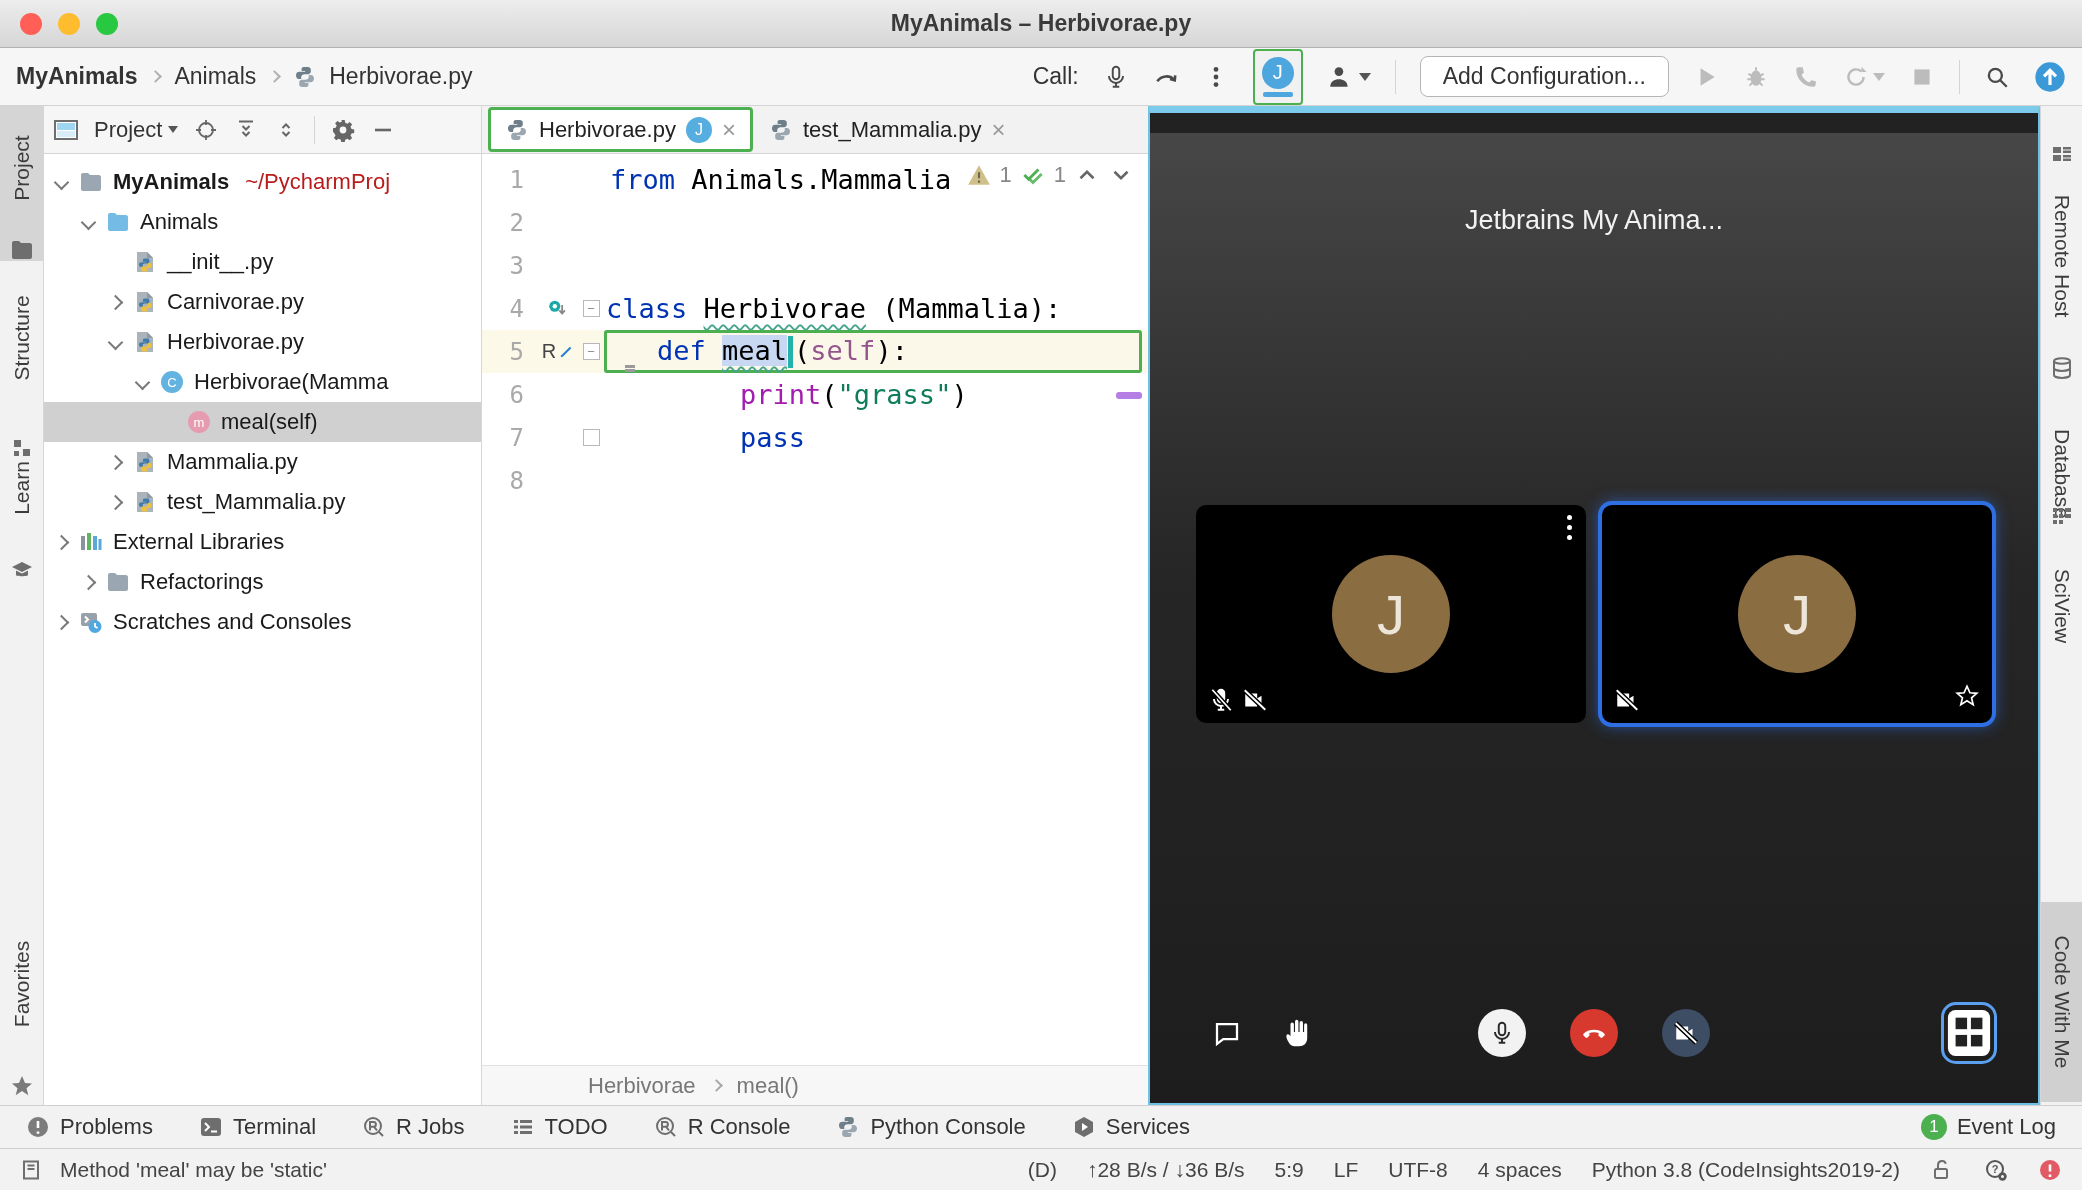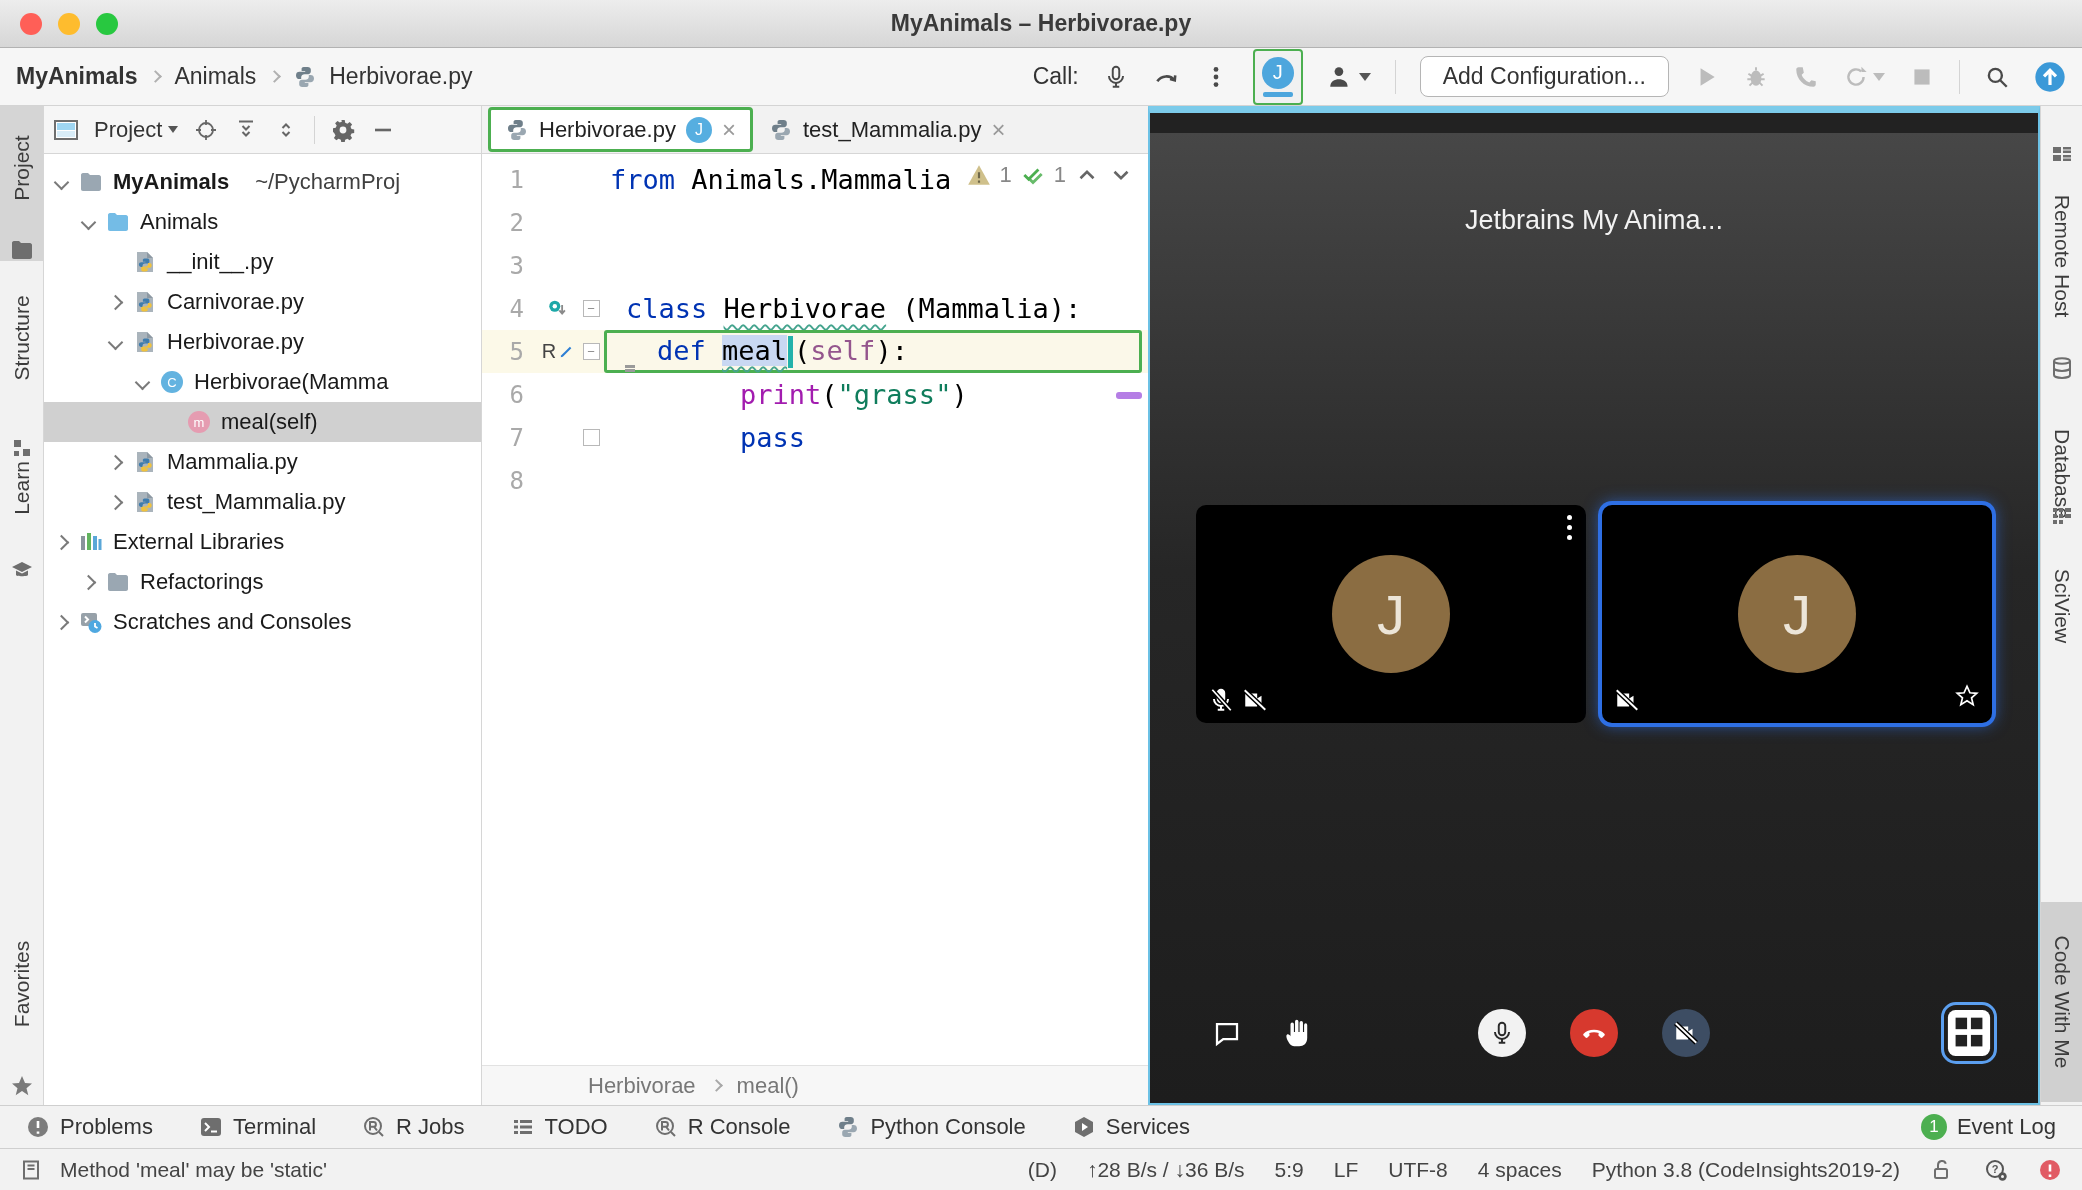--- a/index.html
+++ b/index.html
@@ -50,21 +50,21 @@
   .pp-header .ic { width:24px; height:24px; color:#666; }
   .tree { padding-top:8px; font-size:22px; color:#1a1a1a; }
   .tree-row { height:40px; display:flex; align-items:center; white-space:nowrap; }
   .tree-row.selected { background:#d0d0d0; }
   .chev { width:11px; height:11px; border-right:2.4px solid #7a7a7a; border-bottom:2.4px solid #7a7a7a; flex:0 0 auto; margin-right:12px; }
   .chev.right { transform:rotate(-45deg); }
   .chev.down { transform:rotate(45deg); }
   .chev.none { border:none; }
   .t-icon { width:24px; height:24px; margin-right:10px; flex:0 0 auto; }
   .t-icon svg { width:100%; height:100%; }
-  .t-suffix { color:#404040; margin-left:26px; }
+  .t-suffix { color:#b91c1c; margin-left:16px; }
   .t-bold { font-weight:bold; }
 
   
   .editor { position:absolute; left:482px; top:0; width:666px; height:100%; background:#fff; display:flex; flex-direction:column; }
   .tabbar { height:48px; background:#f2f2f2; border-bottom:1px solid #d6d6d6; display:flex; align-items:stretch; padding-left:4px; }
   .tab { display:flex; align-items:center; gap:10px; padding:0 14px; font-size:22px; color:#222; }
   .tab.followed { border:3px solid #4caf50; border-radius:4px; background:#fff; margin:1px 2px; }
   .tab .t-icon { margin:0; }
   .tab-badge { width:26px; height:26px; border-radius:50%; background:#56aee0; color:#fff; font-size:16px; display:flex; align-items:center; justify-content:center; }
   .tab-close { color:#9a9a9a; font-size:24px; line-height:1; }
@@ -534,21 +534,21 @@
                 <svg viewBox="0 0 24 24">
                   <circle cx="8.5" cy="9" r="6" fill="#1da8a8"></circle>
                   <circle cx="8.5" cy="9" r="2.4" fill="#fff"></circle>
                   <path d="M16.5 7.5v9M13.5 13.5l3 3.5 3-3.5" stroke="#8a8a8a" stroke-width="2" fill="none"></path>
                 </svg>
               </span>
             </span>
             <span class="fold">
               <span class="fold-box">−</span>
             </span>
-            <span class="code-text" style="margin-left: 22px;"><span class="tok kw">class</span><span class="tok pl"> </span><span class="tok pl decl">Herbivorae</span><span class="tok pl"> (Mammalia):</span></span>
+            <span class="code-text" style="margin-left: 2px;"><span class="tok kw">class</span><span class="tok pl"> </span><span class="tok pl decl">Herbivorae</span><span class="tok pl"> (Mammalia):</span></span>
           </div>
           <div class="code-line line5-row">
             <span class="ln">5</span>
             <span class="gut">
               <span style="font-size: 20px; color: rgb(68, 68, 68); font-family: &quot;Liberation Sans&quot;, sans-serif;">R</span>
               <span class="ic" style="width: 16px; height: 16px;">
                 <svg viewBox="0 0 24 24">
                   <path d="M4 20l3.2-1L20 6.2 17.8 4 5 16.8z" fill="#2d7fd4"></path>
                 </svg>
               </span>

